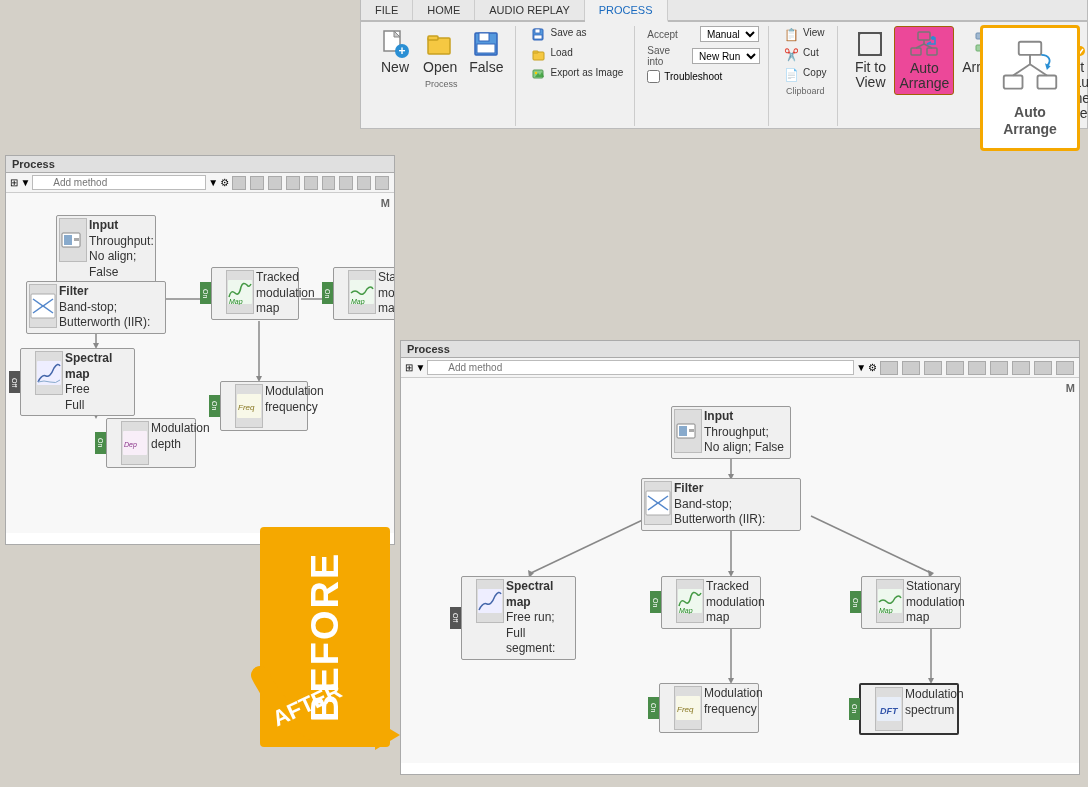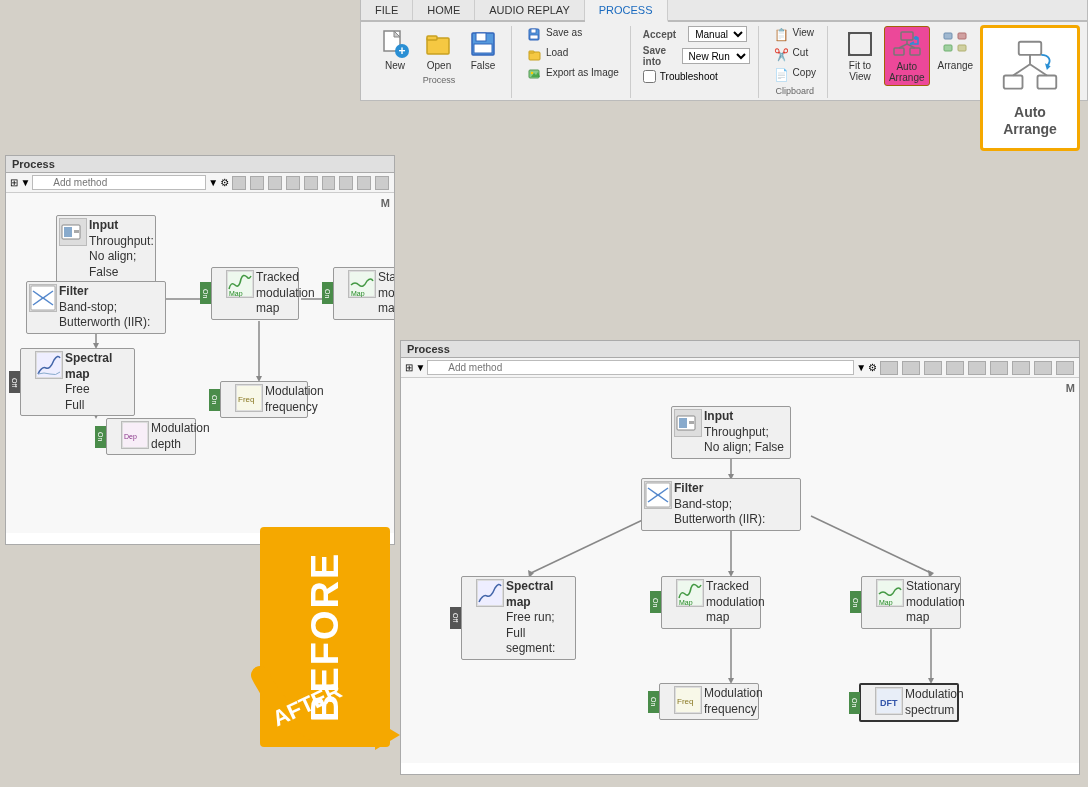--- a/index.html
+++ b/index.html
@@ -73,21 +73,21 @@
       padding: 2px 4px;
       border-radius: 3px;
       min-width: 36px;
     }
     .ribbon-btn .icon-box {
       width: 32px; height: 32px;
       display: flex; align-items: center; justify-content: center;
       font-size: 20px;
     }
     .ribbon-btn .btn-label {
-      font-size: 10px;
+      font-size: 14px;
       color: #333;
       text-align: center;
       line-height: 1.1;
     }
     .ribbon-small-group {
       display: flex;
       flex-direction: column;
       gap: 2px;
     }
     .ribbon-small-btn {
@@ -105,21 +105,21 @@
       width: 16px; height: 16px;
       display: flex; align-items: center; justify-content: center;
       font-size: 12px;
     }
     .ribbon-row {
       display: flex;
       align-items: center;
       gap: 2px;
       font-size: 10px;
     }
-    .ribbon-row label { color: #555; margin-right: 10px; font-weight: bold; }
+    .ribbon-row label { color: #555; margin-right: 20px; }
     .ribbon-row select {
       font-size: 10px;
       border: 1px solid #aaa;
       background: white;
       padding: 1px 2px;
       height: 16px;
     }
     .ribbon-row input[type=checkbox] { margin-right: 2px; }
 
     
@@ -208,26 +208,27 @@
       border: 1px solid #999;
       border-radius: 2px;
       padding: 2px;
       font-size: 8.5px;
       color: #333;
       display: flex;
       align-items: flex-start;
       gap: 2px;
     }
     .node-icon {
-      width: 28px; height: 28px;
+      width: 28px; height: 44px;
       background: #ddd;
       border: 1px solid #bbb;
       display: flex; align-items: center; justify-content: center;
       font-size: 10px;
       flex-shrink: 0;
+      font-style: italic;
     }
     .node-text {
       line-height: 1.3;
       font-size: 12px;
     }
     .node-toggle {
       position: absolute;
       left: -12px; top: 50%;
       transform: translateY(-50%);
       width: 11px; height: 22px;

